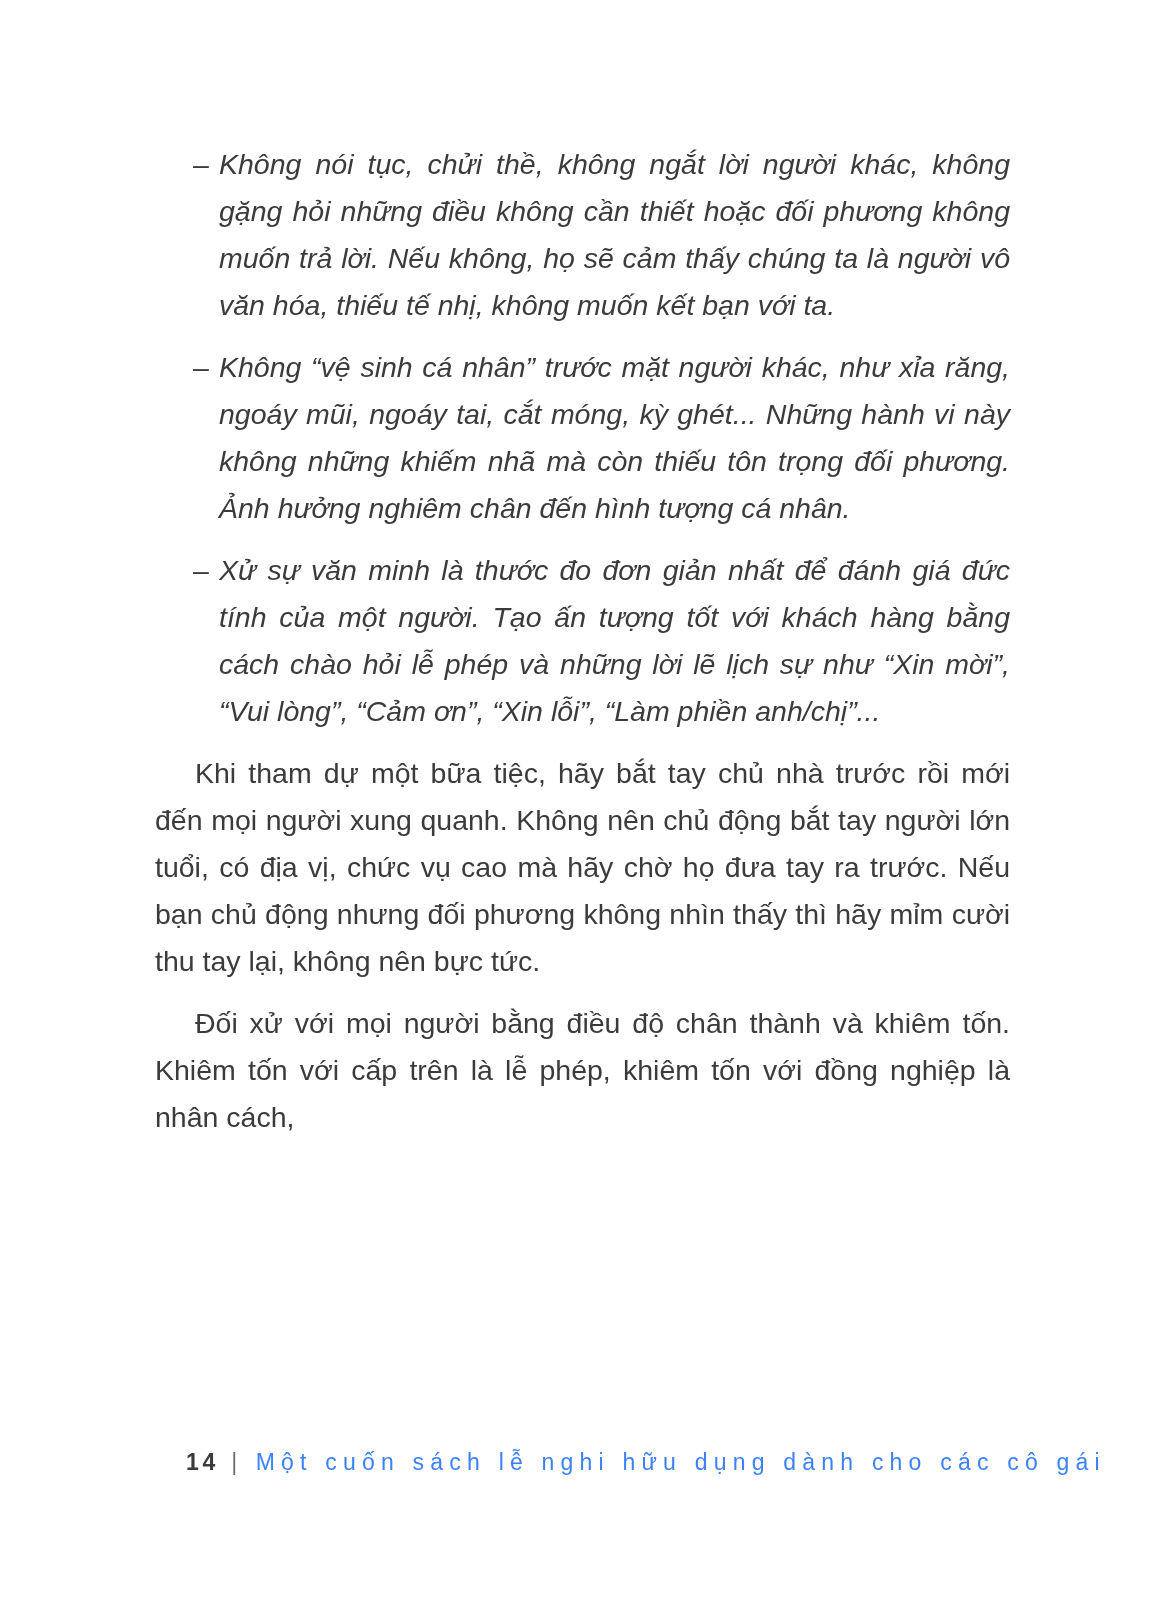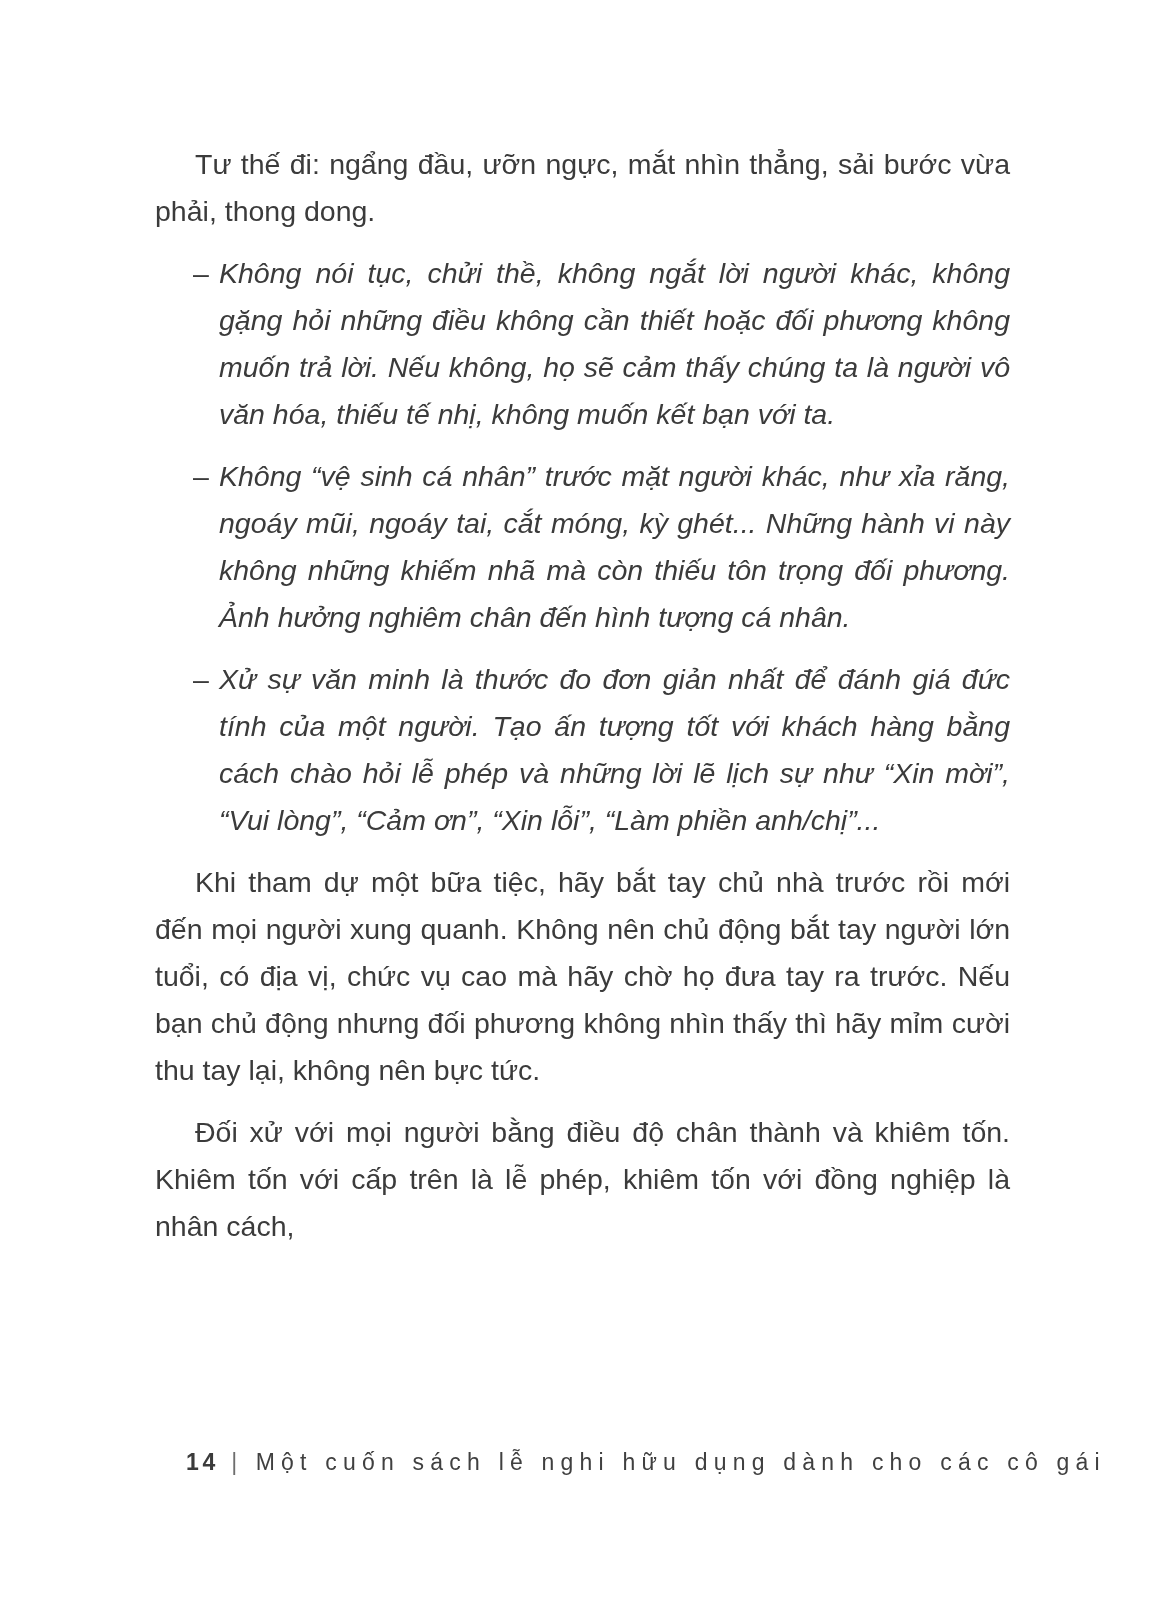--- a/index.html
+++ b/index.html
@@ -59,29 +59,28 @@
     font-weight: 700;
     letter-spacing: 0.16em;
   }
   .sep {
     margin: 0 12px 0 6px;
     color: #6e6e6e;
     font-weight: 400;
   }
   .book-title {
     letter-spacing: 0.27em;
-    color: #404040;
+    color: #3b82f6;
   }
 </style>
 </head>
 <body>
 
 <div class="page">
 
-  <p class="para indent">Tư thế đi: ngẩng đầu, ưỡn ngực, mắt nhìn thẳng, sải bước vừa phải, thong dong.</p>
 
 
   <div class="list">
 
     <div class="list-item">
       <span class="marker">–</span>
       <span class="li-text">Không nói tục, chửi thề, không ngắt lời người khác, không gặng hỏi những điều không cần thiết hoặc đối phương không muốn trả lời. Nếu không, họ sẽ cảm thấy chúng ta là người vô văn hóa, thiếu tế nhị, không muốn kết bạn với ta.</span>
     </div>
 
     <div class="list-item">

